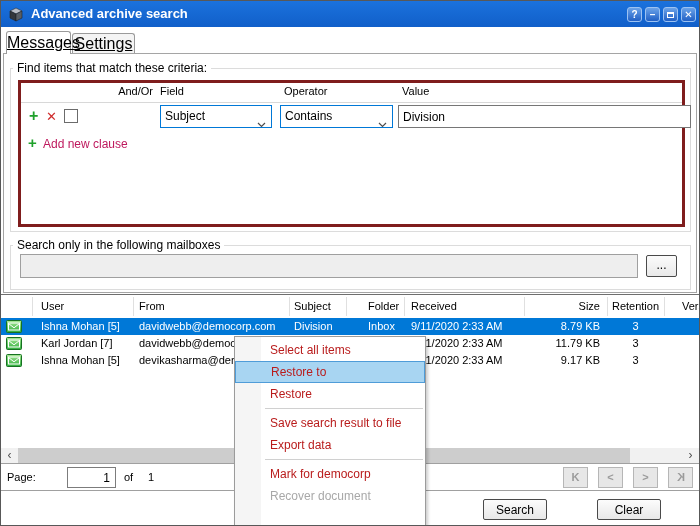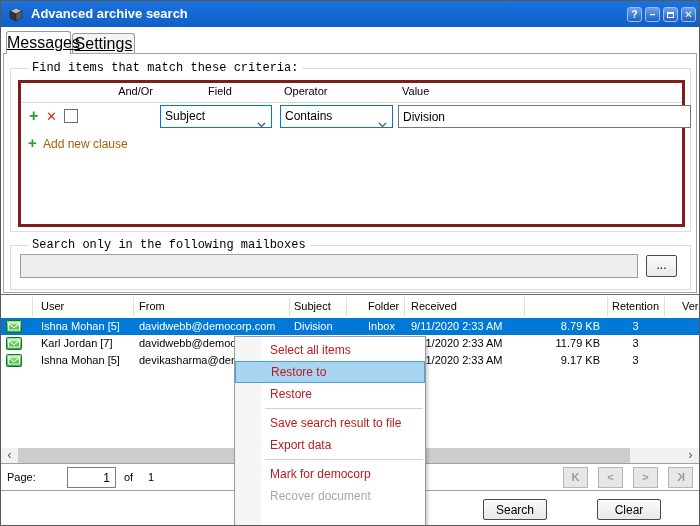--- a/index.html
+++ b/index.html
@@ -30,49 +30,49 @@
   .tab-active{ left:5px; top:30px; width:65px; height:23px; line-height:22px; z-index:3; }
   .tab-inactive{ left:71px; top:32px; width:63px; height:21px; line-height:20px; background:#f4f4f4; z-index:1;}
 
   .tabpage{ position:absolute; left:2px; top:52px; width:694px; height:240px;
     border:1px solid #a5a5a5; background:#fff; z-index:2; }
 
   
   .groupbox{ position:absolute; border:1px solid #dcdcdc; background:#fff; }
   .gb1{ left:6px; top:14px; width:681px; height:164px; }
   .gb2{ left:6px; top:191px; width:681px; height:45px; }
-  .gb-legend{ position:absolute; left:17px; top:-8px; background:#fff; padding:0 4px;
-    font-size:12px; color:#000; white-space:nowrap;font-family:Liberation Mono, monospace; }
+  .gb-legend{ position:absolute; left:2px; top:-8px; background:#fff; padding:0 4px;
+    font-size:12px; color:#000; white-space:nowrap; }
 
   
   .clause-panel{ position:absolute; left:7px; top:11px; width:667px; height:147px;
     border:3px solid #7f1d1d; background:#fff; }
   .clause-hdr-label{ position:absolute; top:2px; font-size:11px; color:#000; }
   .hdr-andor{ left:40px; width:92px; text-align:right; }
-  .hdr-field{ left:139px;margin-left:48px; } .hdr-operator{ left:263px; } .hdr-value{ left:381px; }
+  .hdr-field{ left:139px; } .hdr-operator{ left:263px; } .hdr-value{ left:381px; }
   .clause-hdr-line{ position:absolute; left:0; right:0; top:19px; height:1px; background:#d8d8d8; }
 
   .icon-plus{ position:absolute; color:#1fa12b; font-weight:bold; font-size:16px; line-height:16px; cursor:default;}
   .icon-x{ position:absolute; color:#cf2b2b; font-weight:bold; font-size:13px; line-height:14px; cursor:default;}
   .clause-plus{ left:8px; top:25px; }
   .clause-x{ left:25px; top:27px; }
   .clause-check{ position:absolute; left:43px; top:26px; width:14px; height:14px;
     border:1px solid #6b6b6b; background:#fff; }
 
   .combo{ position:absolute; top:22px; height:23px; border:1px solid #0078d7; background:#fff; }
   .combo-subject{ left:139px; width:112px; } .combo-operator{ left:259px; width:113px; }
   .combo-text{ position:absolute; left:4px; top:0; line-height:21px; font-size:12px; color:#000;}
   .combo-chev{ position:absolute; right:5px; top:8px; }
 
   .value-input{ position:absolute; left:377px; top:22px; width:293px; height:23px;
     border:1px solid #767676; font-size:12px; padding:0 4px; color:#000;
     font-family:"Liberation Sans","DejaVu Sans",sans-serif; }
 
   .add-clause-plus{ left:7px; top:52px; font-size:15px; }
-  .add-clause-label{ position:absolute; left:22px; top:54px; font-size:12px; color:#a16207; cursor:default;}
+  .add-clause-label{ position:absolute; left:22px; top:54px; font-size:12px; color:#be185d; cursor:default;}
 
   
   .mbx-input{ position:absolute; left:9px; top:8px; width:618px; height:24px;
     background:#eeeeee; border:1px solid #9f9f9f; }
   .browse-btn{ position:absolute; left:635px; top:9px; width:31px; height:22px;
     border:1px solid #4a4a4a; border-radius:2px; background:linear-gradient(#fbfbfb,#e9e9e9);
     font-size:12px; line-height:18px; text-align:center; color:#000; cursor:default;}
 
   
   .grid-topline{ position:absolute; left:0; top:293px; width:698px; height:1px; background:#6e6e6e; }
@@ -215,20 +215,21 @@
     </div>
   </div>
 
   <div class="grid-topline"></div>
   <div class="grid-header">
     <span class="hcell c1">User</span>
     <span class="hcell c2">From</span>
     <span class="hcell c3">Subject</span>
     <span class="hcell c4">Folder</span>
     <span class="hcell c5">Received</span>
+    <span class="hcell c6">Size</span>
     <span class="hcell c7">Retention</span>
     <span class="hcell c8">Version</span>
     <span class="hdiv" style="left:31px"></span>
     <span class="hdiv" style="left:132px"></span>
     <span class="hdiv" style="left:288px"></span>
     <span class="hdiv" style="left:345px"></span>
     <span class="hdiv" style="left:403px"></span>
     <span class="hdiv" style="left:523px"></span>
     <span class="hdiv" style="left:606px"></span>
     <span class="hdiv" style="left:663px"></span>

